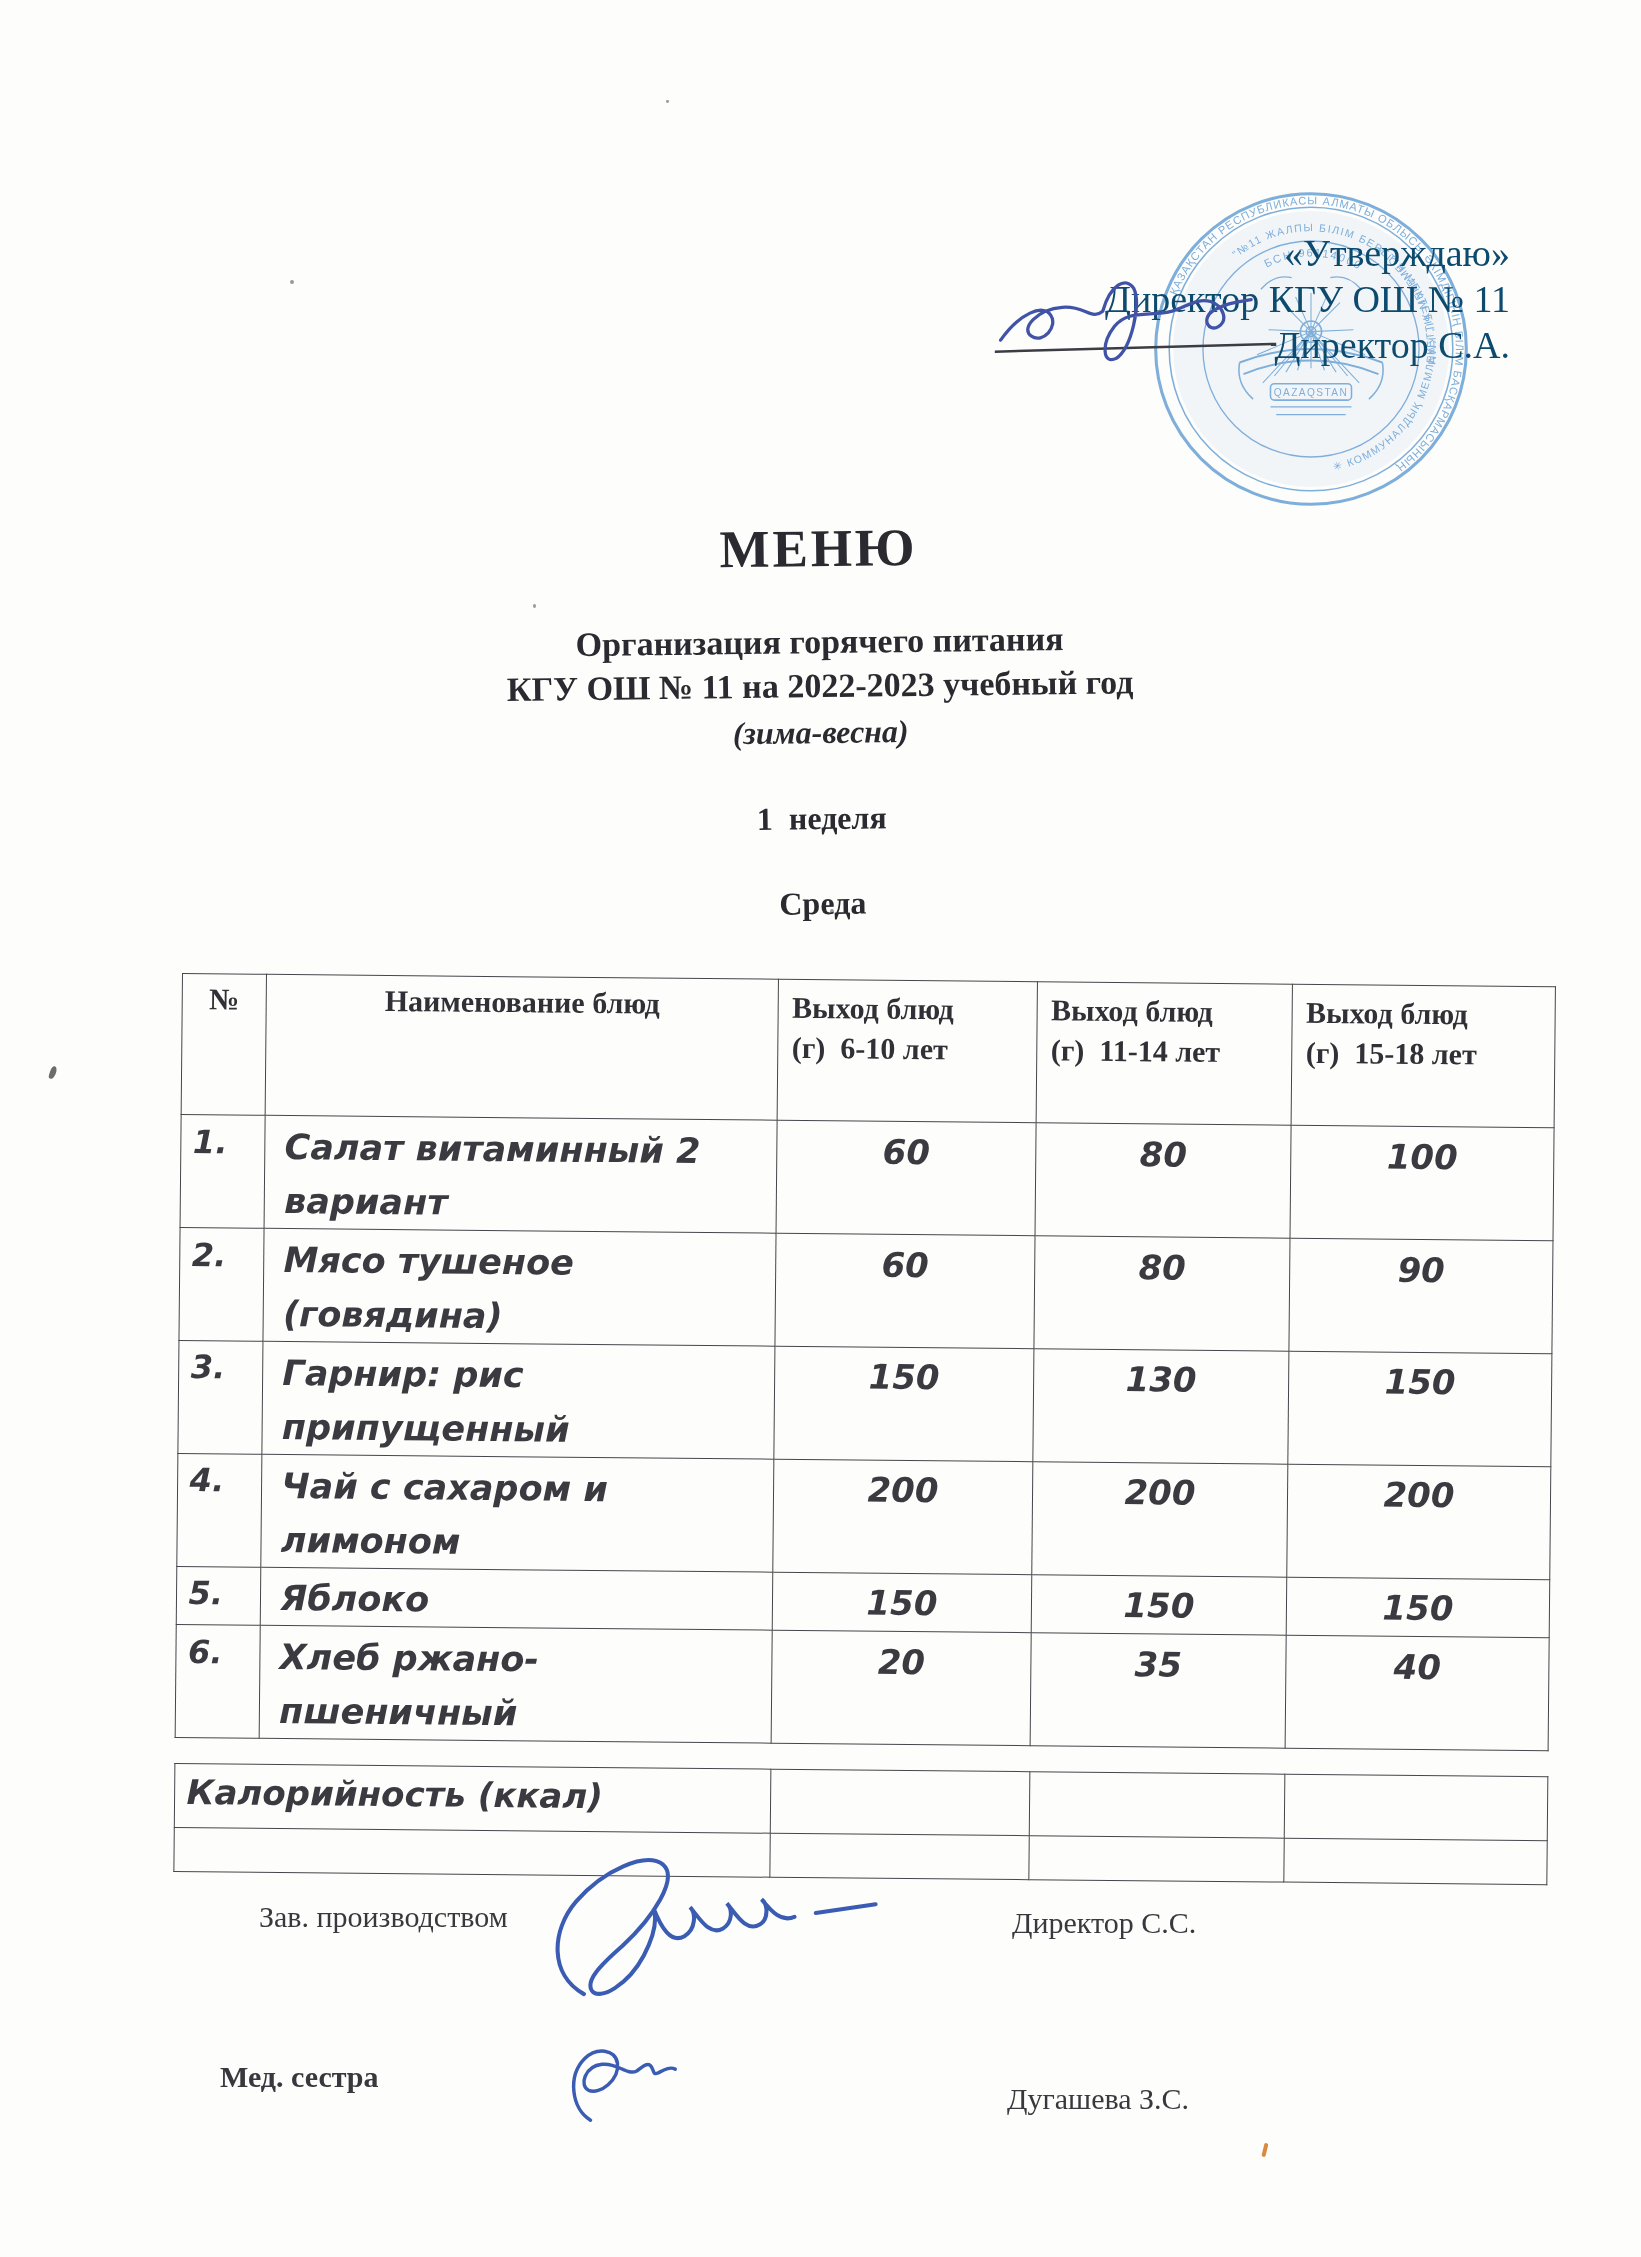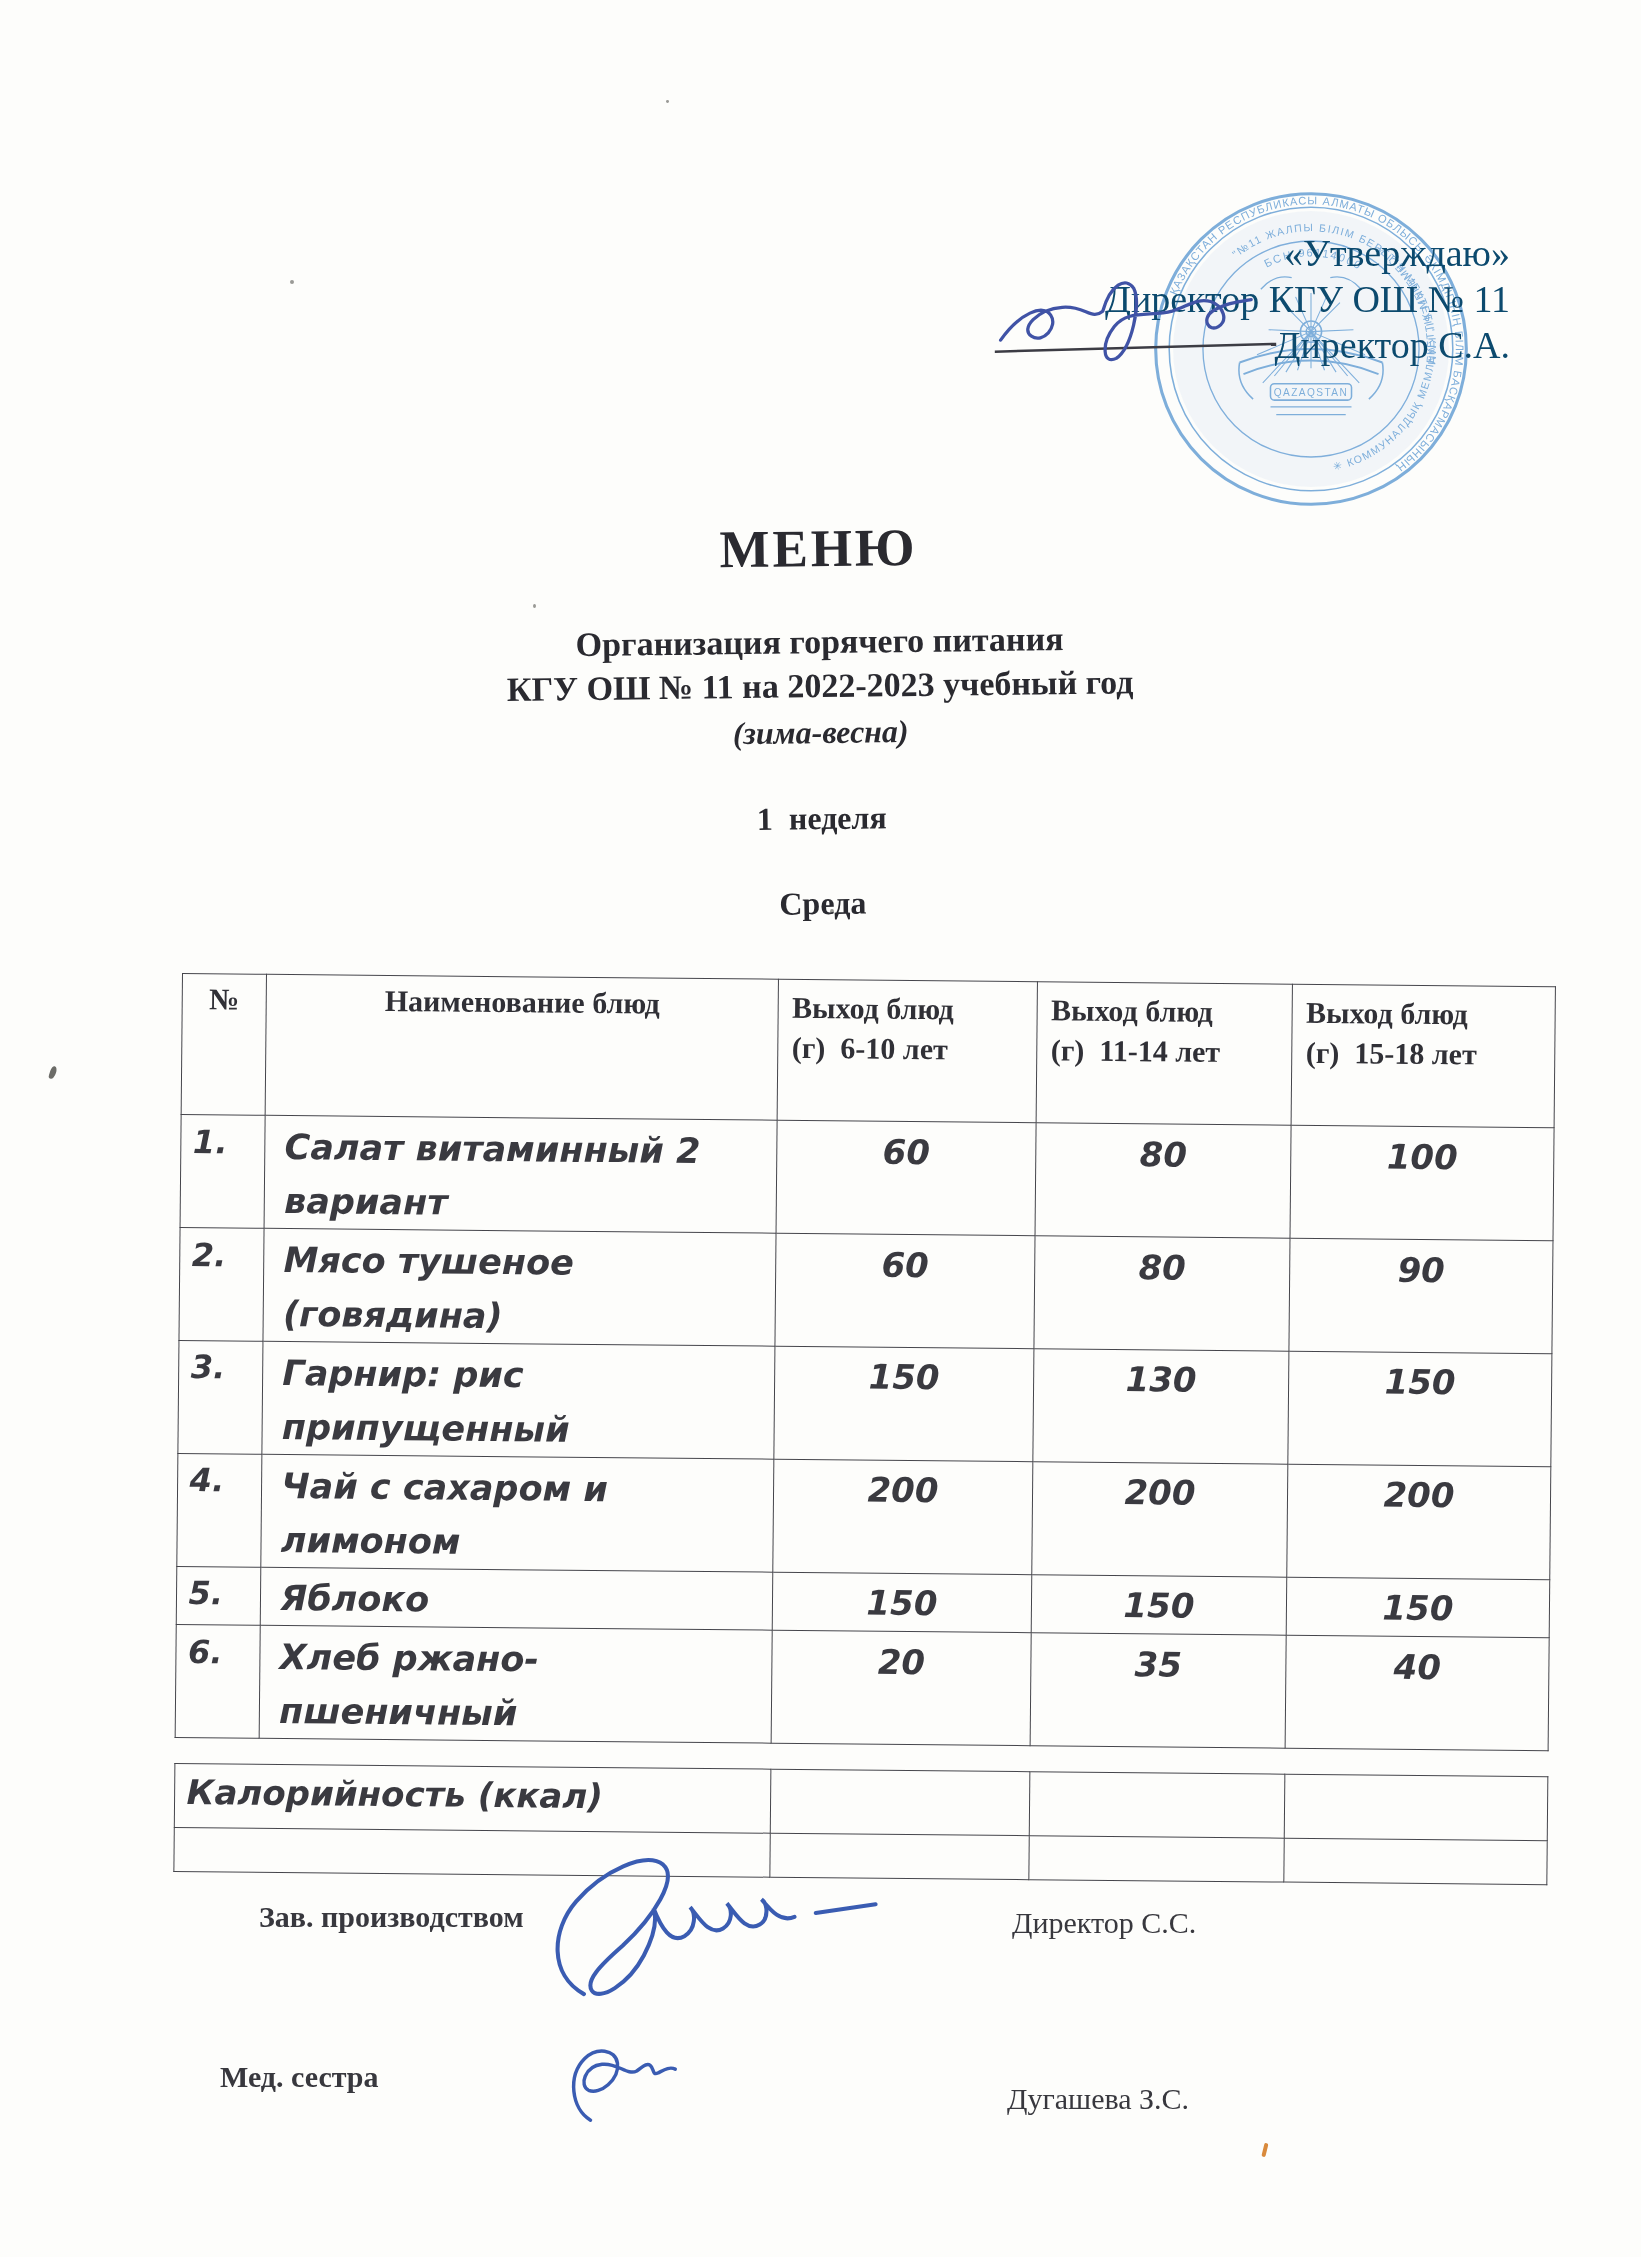--- a/index.html
+++ b/index.html
@@ -33,21 +33,21 @@
   tr.r-short{height:56px;}
   tr.cal-r1{height:64px;}
   tr.cal-r2{height:44px;}
   .hand{font-family:"DejaVu Sans", sans-serif;font-style:italic;font-weight:600;color:#3a3a40;}
   td.num{font-size:32px;vertical-align:top;padding:7.7px 0 0 11.6px;}
   td.name{font-size:35px;line-height:54px;vertical-align:top;padding:3.9px 0 0 19.3px;white-space:pre-wrap;}
   td.val{font-size:34px;text-align:center;vertical-align:top;padding-top:9.7px;}
   td.cal-label{font-size:34px;vertical-align:top;padding:7.7px 0 0 11.6px;}
   
   .sig-text{position:absolute;font-size:30px;color:#38383e;z-index:2;}
-  .sl1{left:259px;top:1900px;font-weight:bold;}
+  .sl1{left:259px;top:1900px;}
   .sn1{left:1012px;top:1906px;}
   .sl2{left:220px;top:2060px;font-weight:bold;}
   .sn2{left:1007px;top:2082px;}
   .sig1{position:absolute;left:526px;top:1828px;width:367px;height:198px;z-index:3;}
   .sig2{position:absolute;left:552px;top:2037px;width:130px;height:97px;z-index:3;}
   
   .speck{position:absolute;background:#9a9a96;border-radius:50%;z-index:1;}
   .sp1{left:290px;top:280px;width:3.9px;height:3.9px;}
   .sp2{left:666px;top:100px;width:2.9px;height:2.9px;}
   .sp3{left:830px;top:909px;width:3.9px;height:4.8px;}

